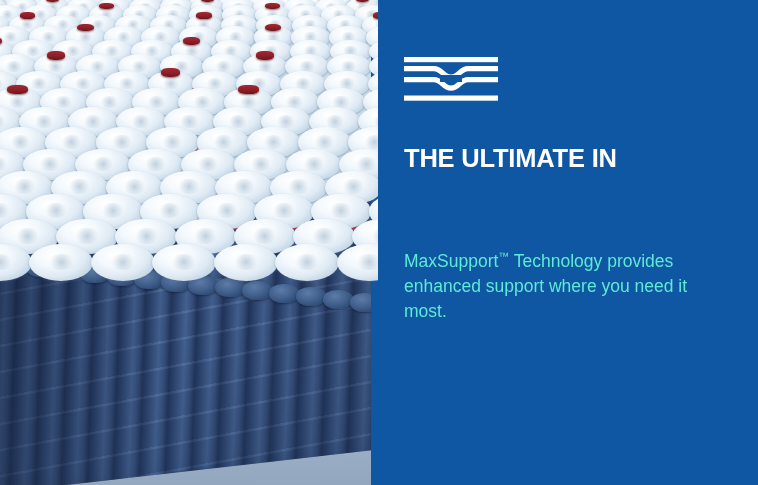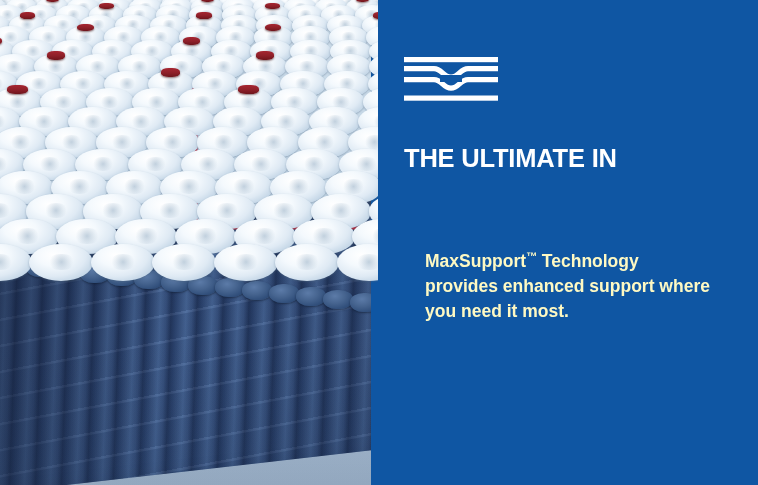--- a/index.html
+++ b/index.html
@@ -188,26 +188,25 @@
     letter-spacing: -0.2px;
     text-transform: uppercase;
     font-family: "Liberation Sans", sans-serif;
   }
 
   .body-copy {
     position: absolute;
     left: 33px;
     top: 249px;
     width: 290px;
-    color: #fef9c3;
+    color: #5eead4;
     font-size: 17.5px;
     line-height: 1.42;
-    font-weight: 700;
+    font-weight: 400;
     font-family: "Liberation Sans", sans-serif;
-    margin-left: 21px;
   }
   .body-copy sup {
     font-size: 0.62em;
     vertical-align: super;
     line-height: 0;
   }
 </style>
 </head>
 <body>
 

